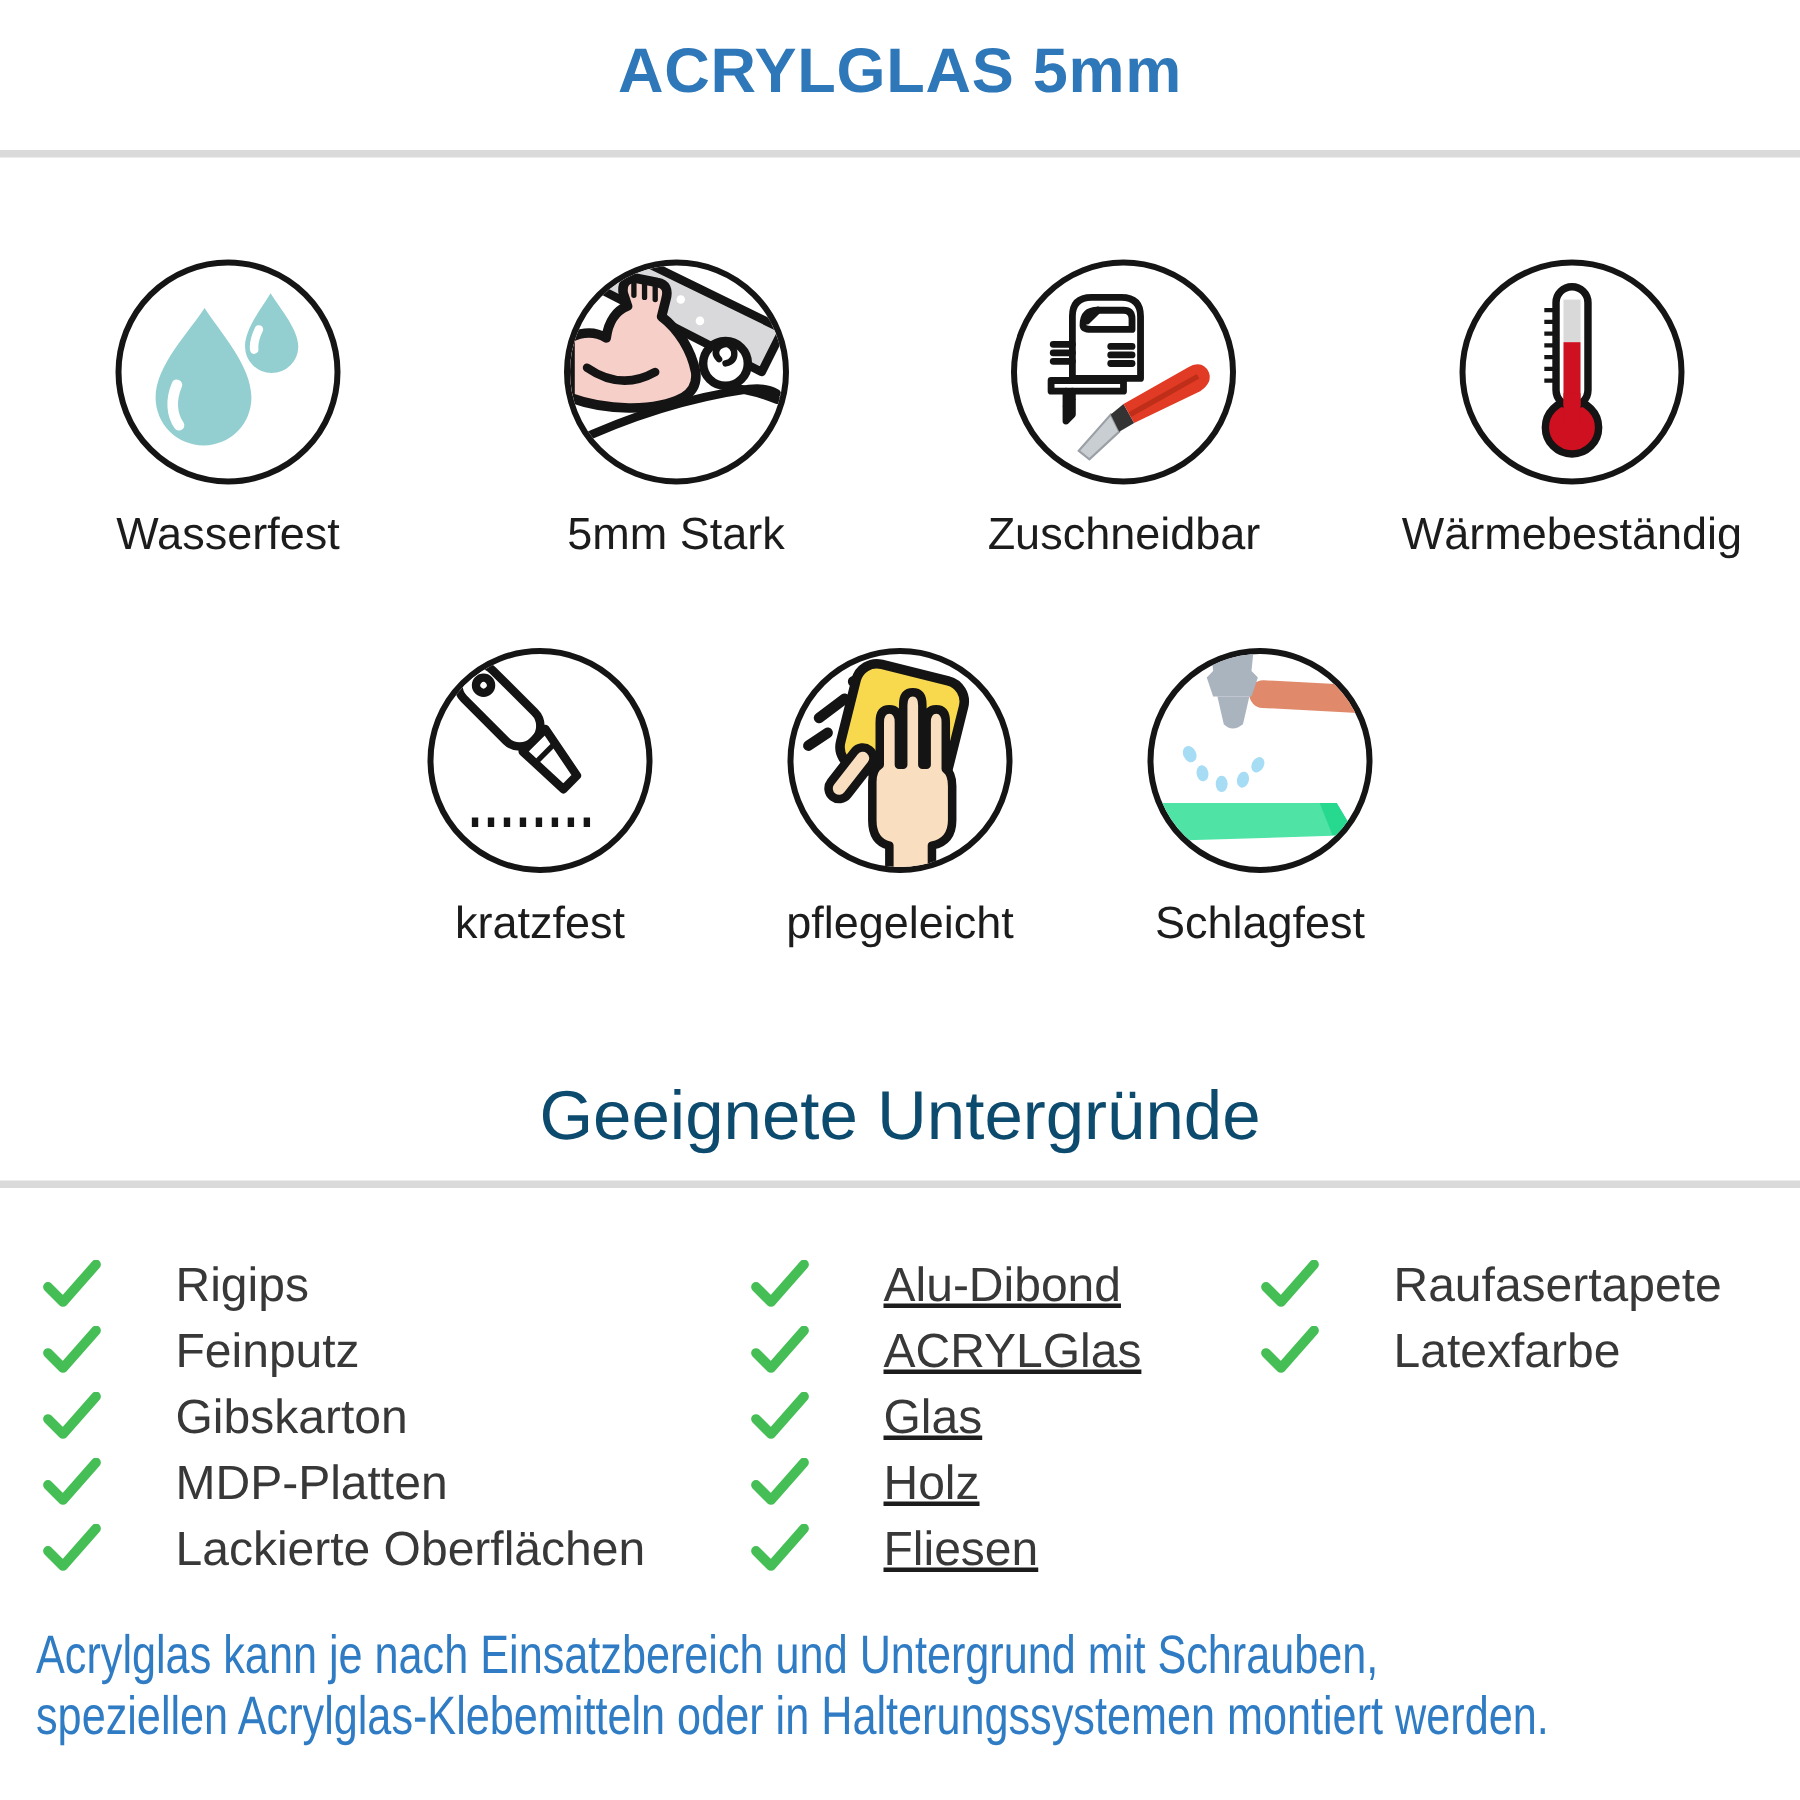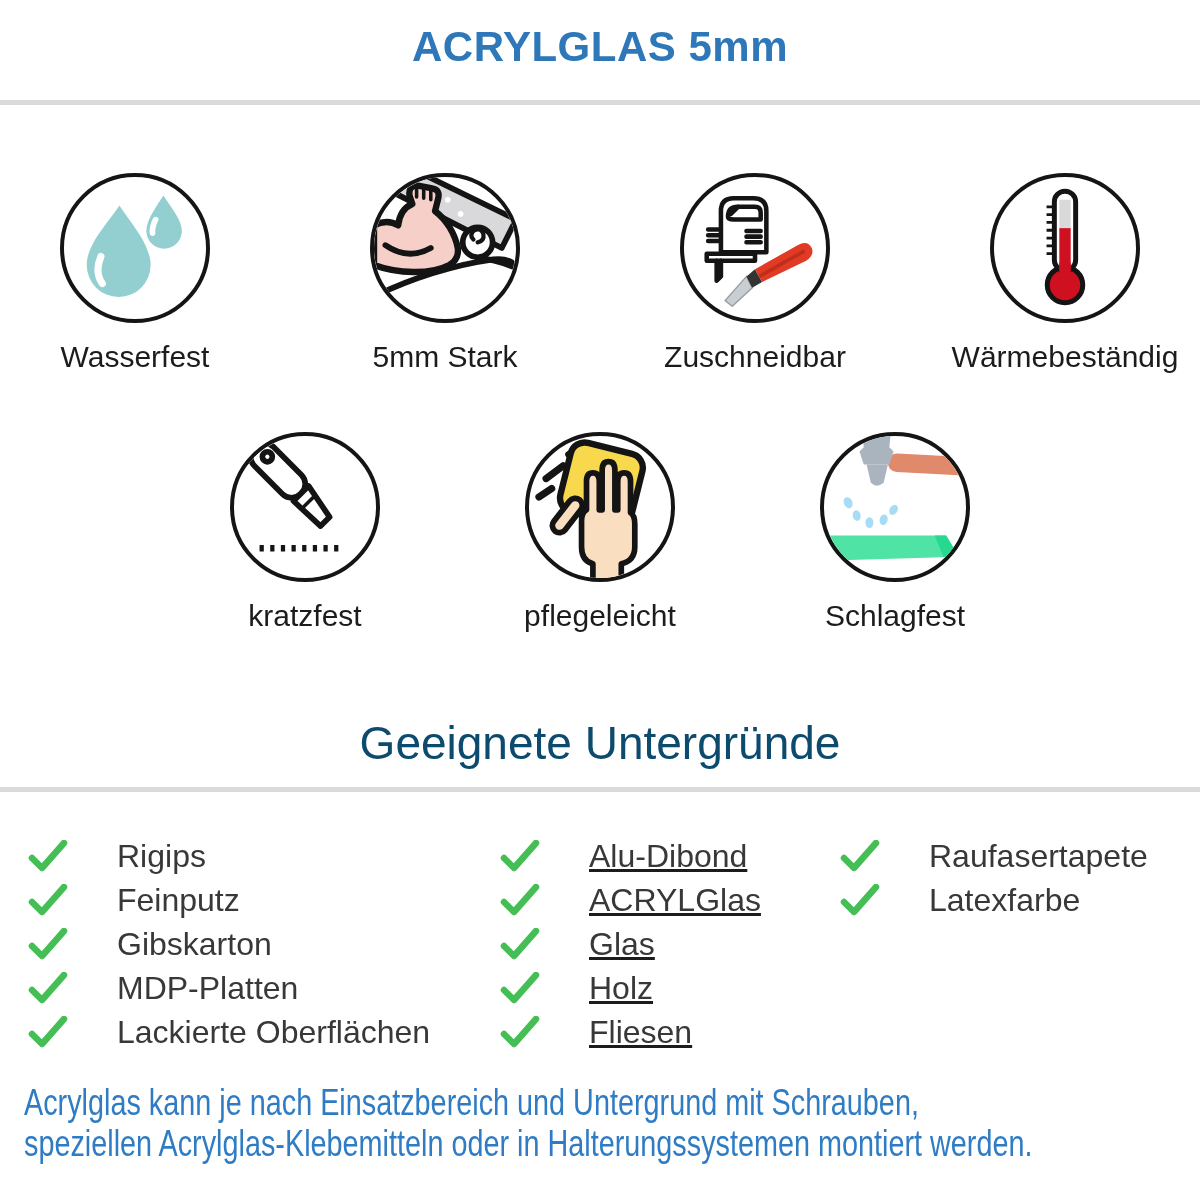--- a/index.html
+++ b/index.html
@@ -13,22 +13,22 @@
     font-weight: bold;
     letter-spacing: 0.5px;
     color: #2E77B8;
     line-height: 50px;
   }
   .divider { height: 5px; background: #DADADA; width: 100%; }
   .divider-1 { margin-top: 28px; }
   .divider-2 { margin-top: 18px; }
 
   .feature-row { display: flex; }
-  .feature-row-1 { margin-top: 68px; padding: 0 15px; justify-content: space-between; }
-  .feature-row-2 { margin-top: 58px; justify-content: center; gap: 55px; }
+  .feature-row-1 { margin-top: 68px; padding: 0 32px; justify-content: space-between; }
+  .feature-row-2 { margin-top: 58px; justify-content: center; }
   .feature { width: 240px; display: flex; flex-direction: column; align-items: center; }
   .icon-circle {
     width: 150px; height: 150px;
     border: 4px solid #151515;
     border-radius: 50%;
     overflow: hidden;
     background: #fff;
     flex: 0 0 auto;
   }
   .icon-circle svg { width: 100%; height: 100%; display: block; }

